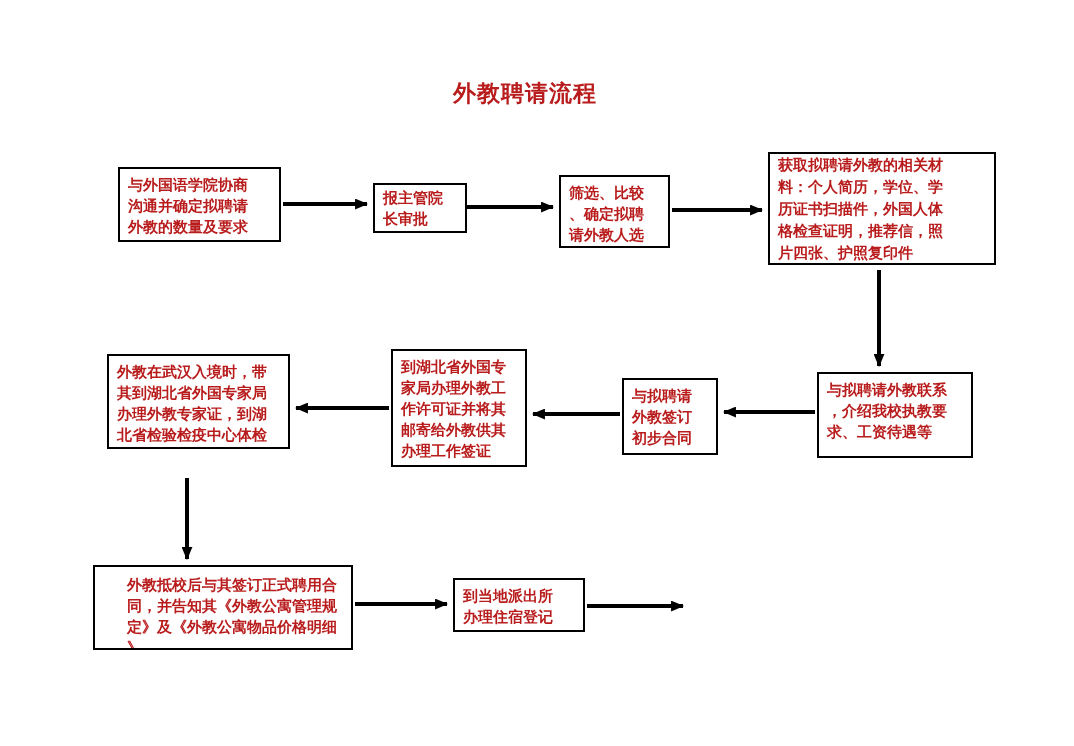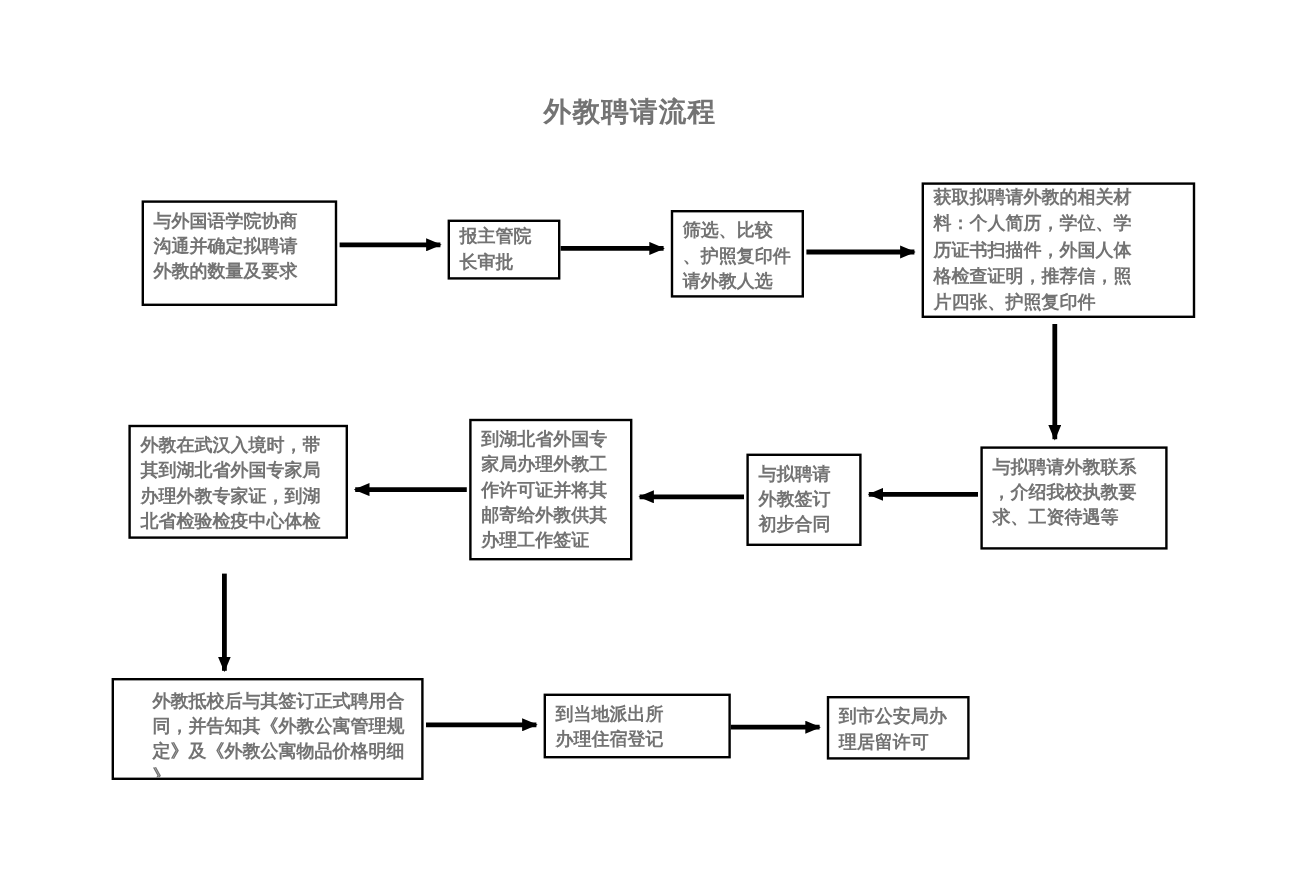--- a/index.html
+++ b/index.html
@@ -3,21 +3,21 @@
 <meta charset="utf-8">
 <style>
   html, body { margin: 0; padding: 0; background: #ffffff; }
   .page {
     position: relative;
     width: 1074px;
     height: 746px;
     background: #ffffff;
     font-family: "Liberation Sans", sans-serif;
     font-weight: bold;
-    color: #737373;
+    color: #b91c1c;
     overflow: hidden;
   }
   .title {
     position: absolute;
     top: 78px;
     left: 0;
     width: 1050px;
     margin: 0;
     text-align: center;
     font-size: 23px;
@@ -35,30 +35,30 @@
     box-sizing: border-box;
     border: 2px solid #000000;
     background: #ffffff;
     font-size: 15px;
     line-height: 21px;
     padding: 5px 8px;
     white-space: pre-line;
     overflow: hidden;
     text-align: left;
   }
-  #box1  { left: 118px; top: 167px; width: 163px; height: 88px;  }
+  #box1  { left: 118px; top: 167px; width: 163px; height: 75px;  }
   #box2  { left: 373px; top: 183px; width: 94px;  height: 50px;  padding-top: 3px; font-family: Liberation Serif, serif; }
   #box3  { left: 559px; top: 175px; width: 111px; height: 73px;  }
   #box4  { left: 768px; top: 152px; width: 228px; height: 113px; line-height: 22px; padding-top: 0; }
   #box5  { left: 817px; top: 372px; width: 156px; height: 86px;  }
   #box6  { left: 622px; top: 378px; width: 96px;  height: 77px;  }
   #box7  { left: 391px; top: 349px; width: 136px; height: 118px; }
   #box8  { left: 107px; top: 354px; width: 183px; height: 95px; }
   #box9  { left: 93px;  top: 565px; width: 260px; height: 85px;  padding-top: 7px; padding-left: 32px; }
-  #box10 { left: 453px; top: 578px; width: 156px; height: 54px;  }
+  #box10 { left: 453px; top: 578px; width: 132px; height: 54px;  }
   #box11 { left: 689px; top: 580px; width: 119px; height: 53px;  }
   .connectors line { stroke: #000000; stroke-width: 4; }
   .connectors marker path { fill: #000000; }
 </style>
 </head>
 <body>
 
 <div class="page">
 
   <h1 class="title">外教聘请流程</h1>
@@ -80,21 +80,21 @@
     <line x1="355" y1="604" x2="447" y2="604" marker-end="url(#ah)"></line>
     <line x1="587" y1="606" x2="683" y2="606" marker-end="url(#ah)"></line>
   </svg>
 
   <div class="box" id="box1">与外国语学院协商
 沟通并确定拟聘请
 外教的数量及要求</div>
   <div class="box" id="box2">报主管院
 长审批</div>
   <div class="box" id="box3">筛选、比较
-、护照复印件
+、确定拟聘
 请外教人选</div>
   <div class="box" id="box4">获取拟聘请外教的相关材
 料：个人简历，学位、学
 历证书扫描件，外国人体
 格检查证明，推荐信，照
 片四张、护照复印件</div>
   <div class="box" id="box5">与拟聘请外教联系
 ，介绍我校执教要
 求、工资待遇等</div>
   <div class="box" id="box7">到湖北省外国专
@@ -109,16 +109,14 @@
 其到湖北省外国专家局
 办理外教专家证，到湖
 北省检验检疫中心体检
 并领取体检合格证明</div>
   <div class="box" id="box9">外教抵校后与其签订正式聘用合
 同，并告知其《外教公寓管理规
 定》及《外教公寓物品价格明细
 》</div>
   <div class="box" id="box10">到当地派出所
 办理住宿登记</div>
-  <div class="box" id="box11">到市公安局办
-理居留许可</div>
 
 </div>
 
 </body></html>

